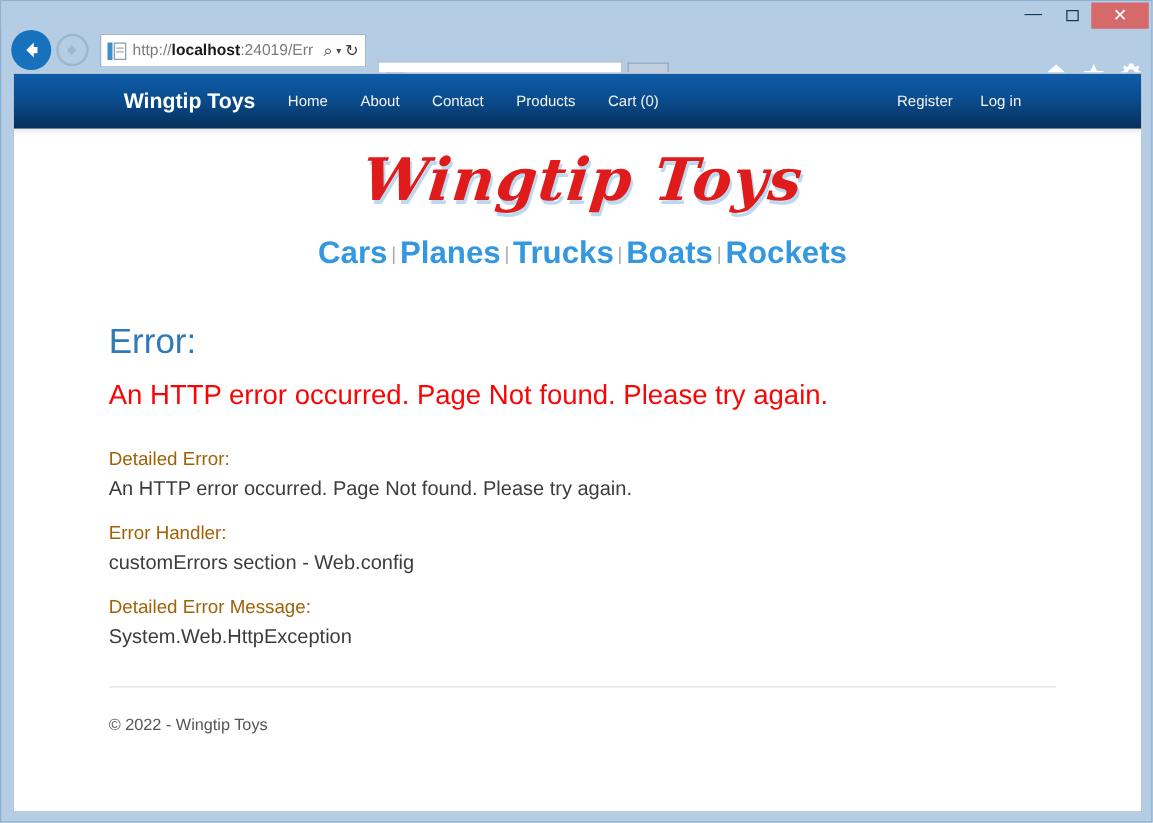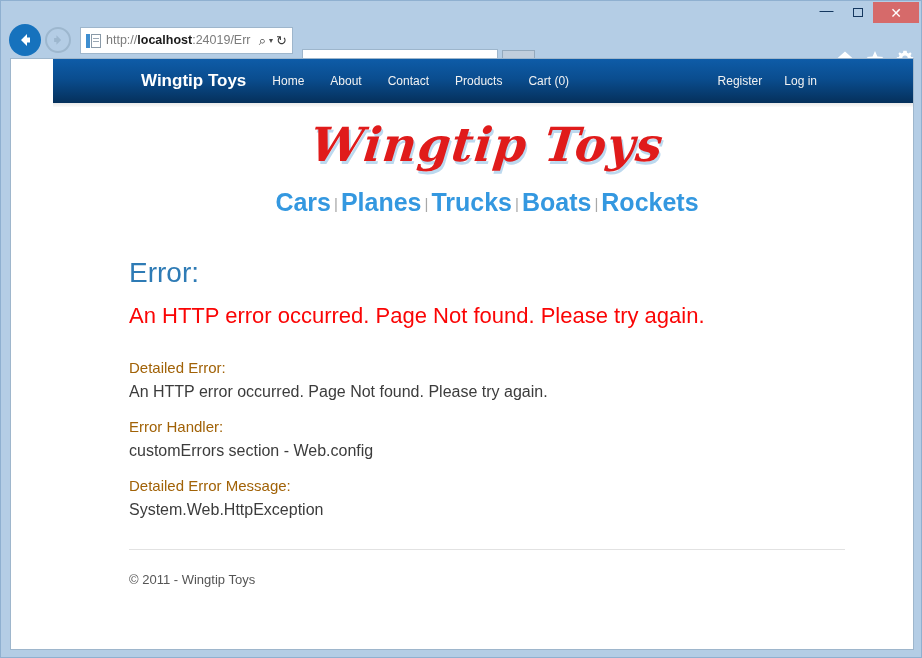--- a/index.html
+++ b/index.html
@@ -185,21 +185,20 @@
   .tool-icon { width: 20px; height: 20px; display: block; }
 
   
   .viewport {
     position: absolute;
     left: 9px; top: 57px;
     width: 904px; height: 592px;
     background: #ffffff;
     border: 1px solid #9eb6cc;
     overflow: hidden;
-    padding-left: 42px;
   }
 
   
   .site-navbar {
     position: relative;
     width: 100%;
     height: 44px;
     background: linear-gradient(to bottom, #0e5ca8 0%, #0a4d8f 45%, #05305b 100%);
     display: flex;
     align-items: center;
@@ -417,18 +416,18 @@
         <div class="detail-value">An HTTP error occurred. Page Not found. Please try again.</div>
 
         <div class="detail-label">Error Handler:</div>
         <div class="detail-value">customErrors section - Web.config</div>
 
         <div class="detail-label">Detailed Error Message:</div>
         <div class="detail-value">System.Web.HttpException</div>
       </div>
 
       <div class="footer">
-        <div class="footer-text">© 2011 - Wingtip Toys</div>
+        <div class="footer-text">© 2022 - Wingtip Toys</div>
       </div>
 
     </div>
   </div>
 </div>
 
 </body></html>

